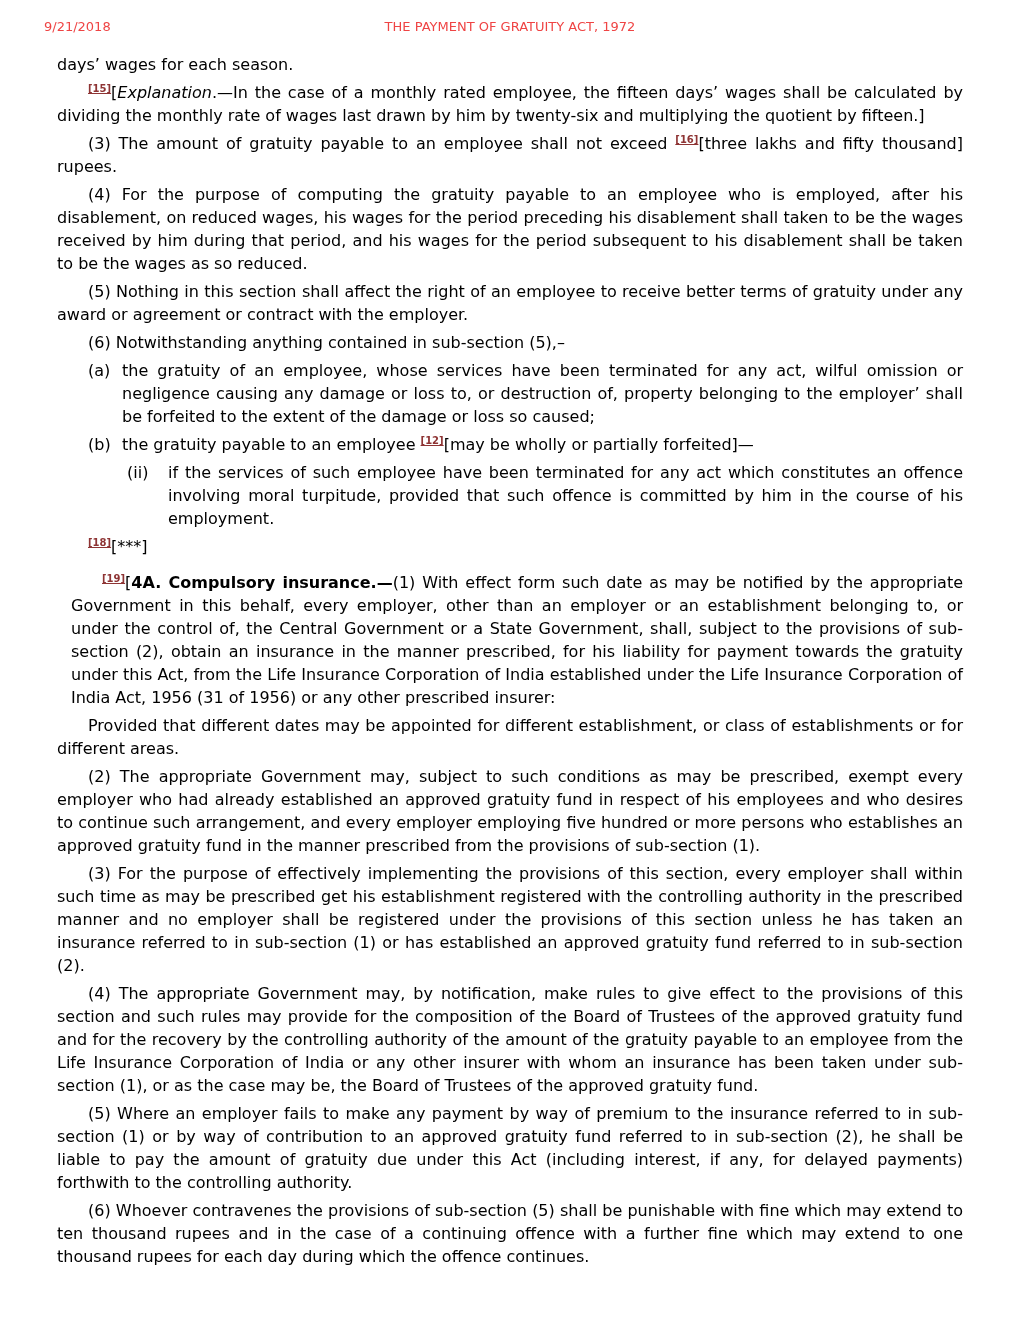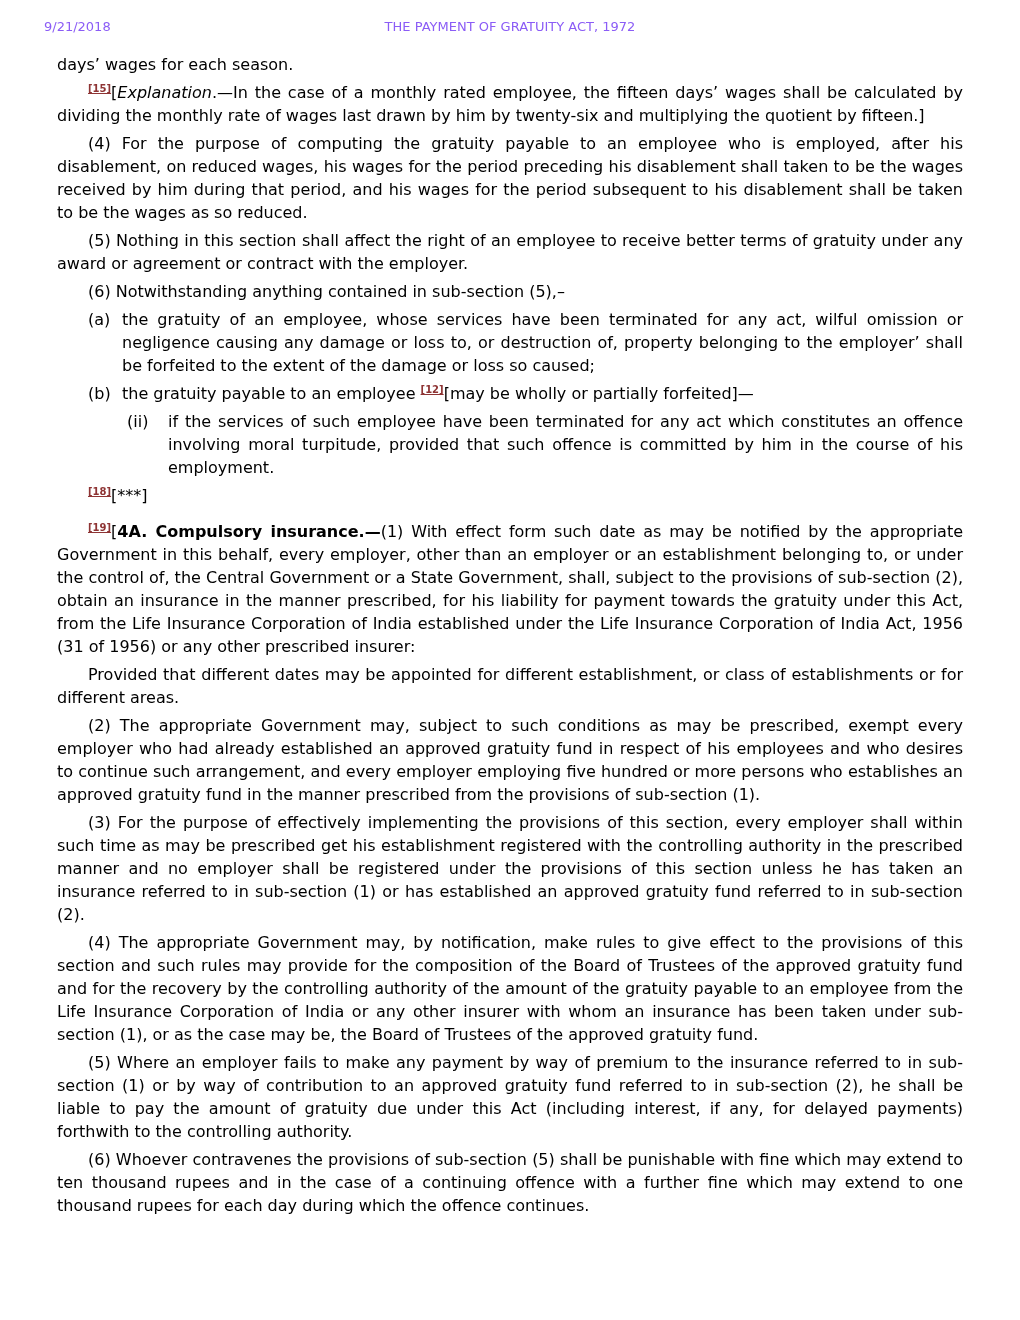--- a/index.html
+++ b/index.html
@@ -14,33 +14,33 @@
     width: 1020px;
     min-height: 1320px;
     padding: 19px 57px 30px 57px;
     background: #ffffff;
   }
   .page-header {
     position: relative;
     height: 18px;
     margin-bottom: 16px;
     font-size: 13px;
-    color: #8b5cf6;
+    color: #ef4444;
   }
   .header-date { position: absolute; left: -13px; top: 0; white-space: nowrap; }
   .header-title { position: absolute; left: 50%; transform: translateX(-50%); top: 0; white-space: nowrap; }
   .doc {
     font-size: 16px;
     line-height: 23px;
     text-align: justify;
     color: #000000;
   }
   .para { margin: 5px 0; }
   .para.first { margin-top: 12px; }
-  .para.section { margin-top: 13px; }
+  .para.section { margin-top: 13px; margin-left: 14px; }
   .para.indent { text-indent: 31px; }
   .para.list-a { margin-left: 65px; text-indent: -34px; }
   .para.list-a .marker { display: inline-block; width: 34px; text-indent: 0; }
   .para.list-i { margin-left: 111px; text-indent: -41px; }
   .para.list-i .marker { display: inline-block; width: 41px; text-indent: 0; }
   .i { font-style: italic; }
   .b { font-weight: bold; }
   sup.ref {
     color: var(--ref-color, #8e3434);
     font-weight: bold;
@@ -56,20 +56,21 @@
 <body>
 
 <div class="page">
   <div class="page-header">
     <span class="header-date">9/21/2018</span>
     <span class="header-title">THE PAYMENT OF GRATUITY ACT, 1972</span>
   </div>
   <div class="doc" id="doc">
       <p class="para first"><span>days’ wages for each season.</span></p>
       <p class="para indent"><sup class="ref">[15]</sup><span>[</span><span class="i">Explanation</span><span>.—In the case of a monthly rated employee, the fifteen days’ wages shall be calculated by dividing the monthly rate of wages last drawn by him by twenty-six and multiplying the quotient by fifteen.]</span></p>
+      <p class="para indent"><span>(3) The amount of gratuity payable to an employee shall not exceed </span><sup class="ref">[16]</sup><span>[three lakhs and fifty thousand] rupees.</span></p>
       <p class="para indent"><span>(4) For the purpose of computing the gratuity payable to an employee who is employed, after his disablement, on reduced wages, his wages for the period preceding his disablement shall taken to be the wages received by him during that period, and his wages for the period subsequent to his disablement shall be taken to be the wages as so reduced.</span></p>
       <p class="para indent"><span>(5) Nothing in this section shall affect the right of an employee to receive better terms of gratuity under any award or agreement or contract with the employer.</span></p>
       <p class="para indent"><span>(6) Notwithstanding anything contained in sub-section (5),–</span></p>
       <p class="para list-a"><span class="marker">(a)</span><span>the gratuity of an employee, whose services have been terminated for any act, wilful omission or negligence causing any damage or loss to, or destruction of, property belonging to the employer’ shall be forfeited to the extent of the damage or loss so caused;</span></p>
       <p class="para list-a"><span class="marker">(b)</span><span>the gratuity payable to an employee </span><sup class="ref">[12]</sup><span>[may be wholly or partially forfeited]—</span></p>
       <p class="para list-i"><span class="marker">(ii)</span><span>if the services of such employee have been terminated for any act which constitutes an offence involving moral turpitude, provided that such offence is committed by him in the course of his employment.</span></p>
       <p class="para indent"><sup class="ref">[18]</sup><span>[***]</span></p>
       <p class="para indent section"><sup class="ref">[19]</sup><span>[</span><span class="b">4A. Compulsory insurance.—</span><span>(1) With effect form such date as may be notified by the appropriate Government in this behalf, every employer, other than an employer or an establishment belonging to, or under the control of, the Central Government or a State Government, shall, subject to the provisions of sub-section (2), obtain an insurance in the manner prescribed, for his liability for payment towards the gratuity under this Act, from the Life Insurance Corporation of India established under the Life Insurance Corporation of India Act, 1956 (31 of 1956) or any other prescribed insurer:</span></p>
       <p class="para indent"><span>Provided that different dates may be appointed for different establishment, or class of establishments or for different areas.</span></p>
       <p class="para indent"><span>(2) The appropriate Government may, subject to such conditions as may be prescribed, exempt every employer who had already established an approved gratuity fund in respect of his employees and who desires to continue such arrangement, and every employer employing five hundred or more persons who establishes an approved gratuity fund in the manner prescribed from the provisions of sub-section (1).</span></p>

